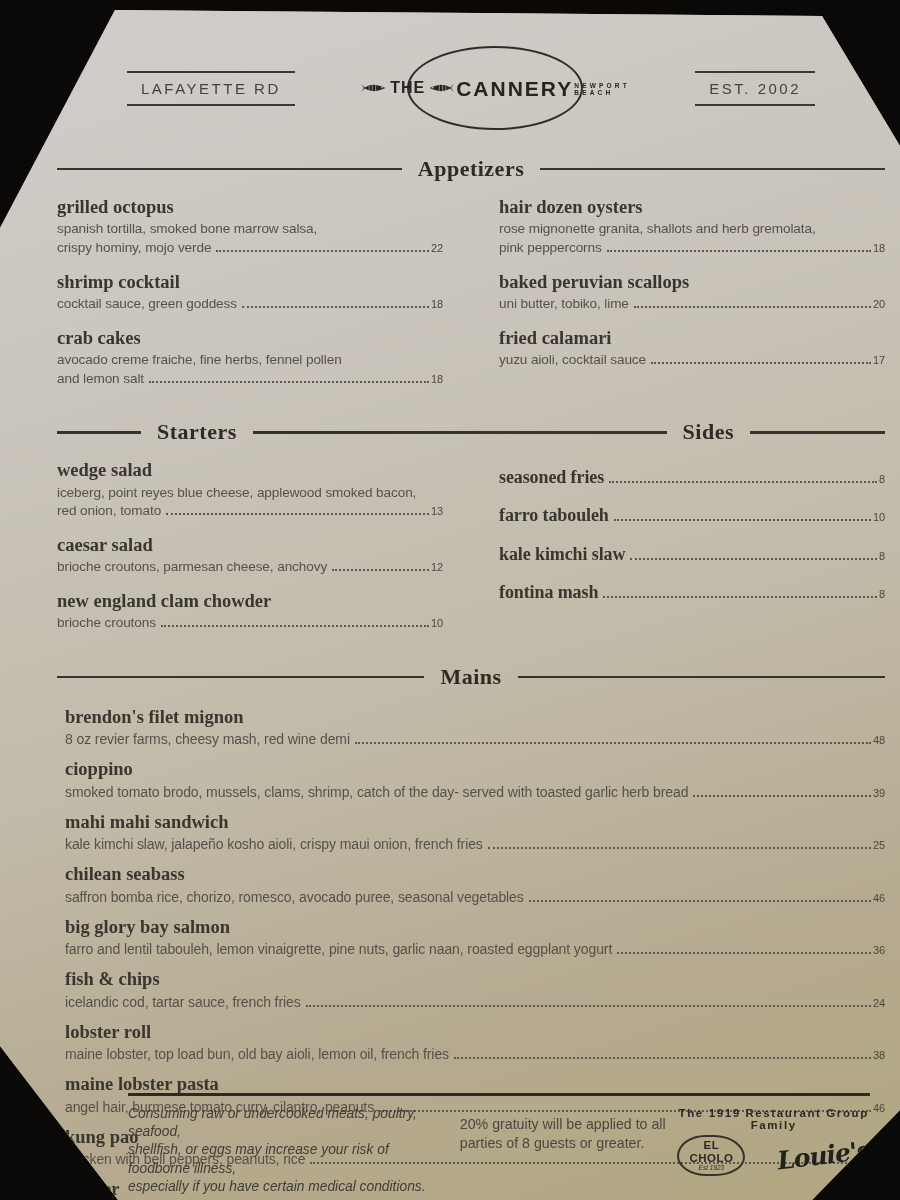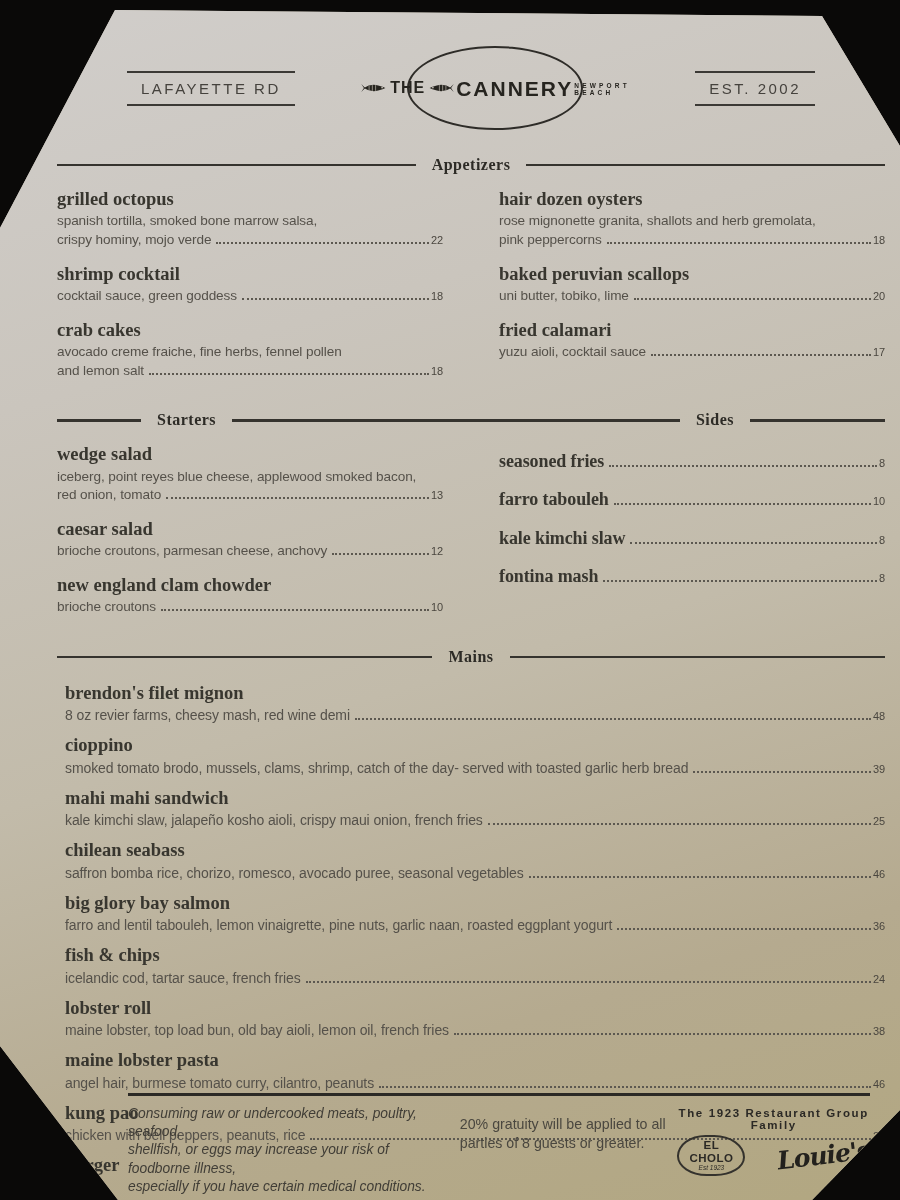--- a/index.html
+++ b/index.html
@@ -26,21 +26,21 @@
     display:flex; flex-direction:row; align-items:center; justify-content:center; gap:1px;
   }
   .logo-row { display:flex; align-items:center; gap:4px; }
   .logo-the { font-size:16px; font-weight:bold; letter-spacing:1px; color:#26241f; }
   .logo-cannery { font-size:21px; font-weight:bold; letter-spacing:2px; color:#26241f; line-height:1; }
   .logo-sub { font-size:6.5px; font-weight:bold; letter-spacing:3.2px; color:#26241f; margin-top:2px; }
   .fish { width:26px; height:12px; }
 
   
   .sec-head { display:flex; align-items:center; gap:16px; }
-  .sec-head h2 { margin:0; font-family:"Liberation Serif", serif; font-size:16px; font-weight:700; letter-spacing:.5px; color:#2d2b26; white-space:nowrap;text-align:center; }
+  .sec-head h2 { margin:0; font-family:"Liberation Serif", serif; font-size:22px; font-weight:700; letter-spacing:.5px; color:#2d2b26; white-space:nowrap;text-align:center; }
   .rule { height:2.4px; background:#35332e; flex:1; }
   .rule.fix-s { flex:0 0 84px; }
   .rule.fix-m { flex:0 0 135px; }
   .head-app { margin:26px 0 14px; }
   .head-combo { margin:18px 0 14px; }
   .head-mains { margin:18px 0 16px; }
 
   .two-col { display:grid; grid-template-columns:1fr 1fr; column-gap:56px; }
 
   .item { margin-bottom:13px; }
@@ -364,21 +364,21 @@
           <div>Consuming raw or undercooked meats, poultry, seafood,</div>
               <div>shellfish, or eggs may increase your risk of foodborne illness,</div>
               <div>especially if you have certain medical conditions.</div>
             </div>
           <div class="gratuity">
 
           <div>20% gratuity will be applied to all</div>
               <div>parties of 8 guests or greater.</div>
             </div>
           <div class="group">
-            <div class="group-label">The 1923 Restaurant Group Family</div>
+            <div class="group-label">The 1919 Restaurant Group Family</div>
             <div class="logos-row">
               <div class="elcholo">
                 <div class="elcholo-name">EL CHOLO</div>
                 <div class="elcholo-sub">Est 1923</div>
               </div>
               <div class="louies">Louie's</div>
             </div>
           </div>
         </div>
       </div>

